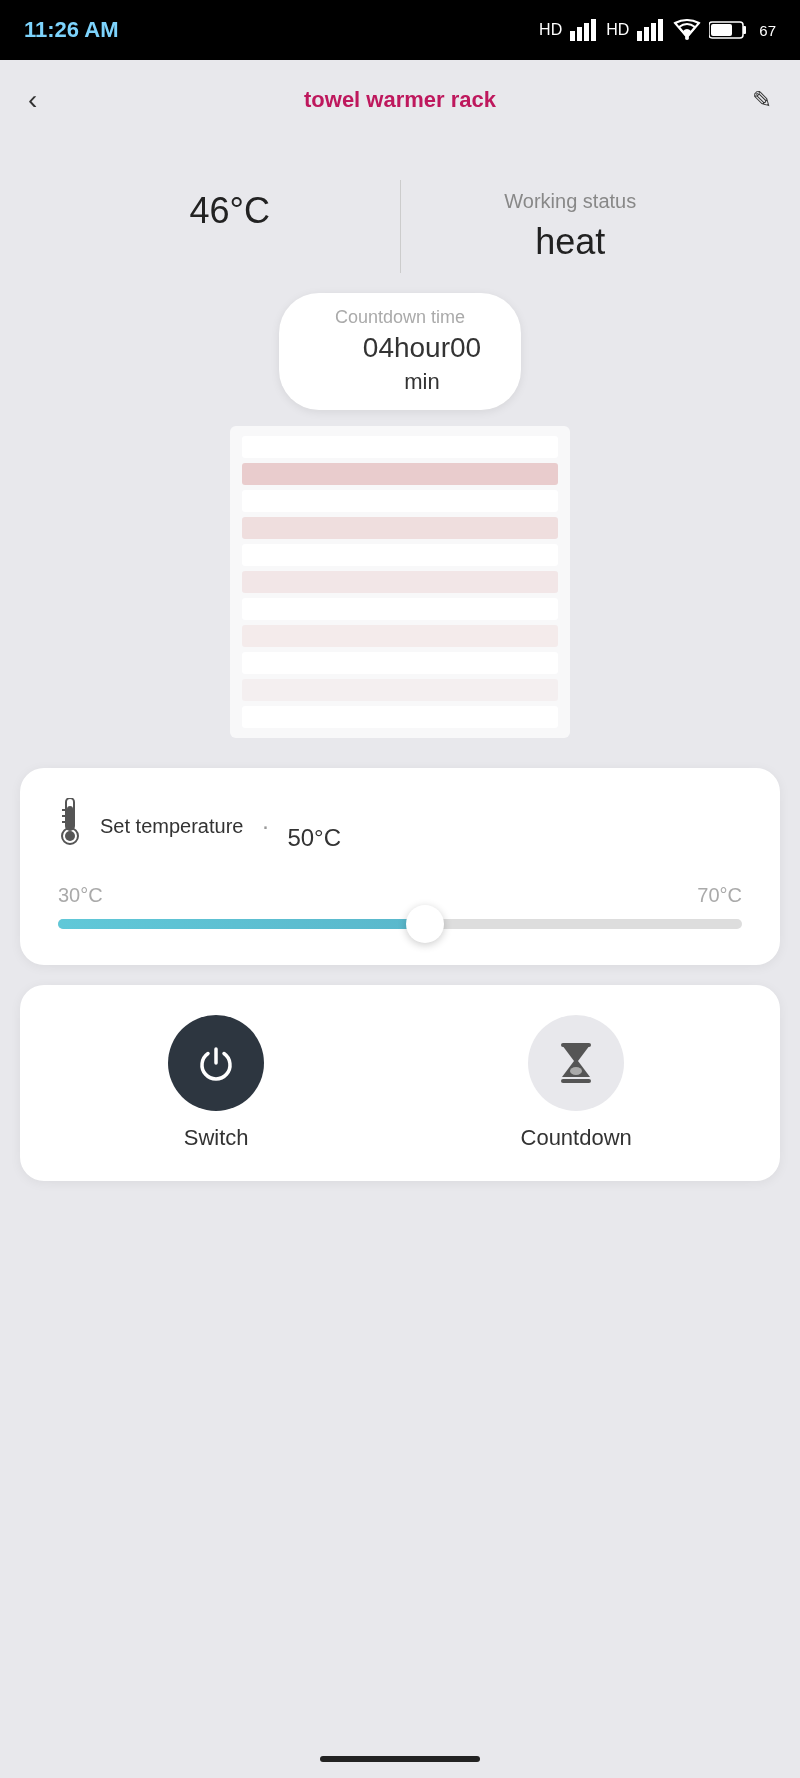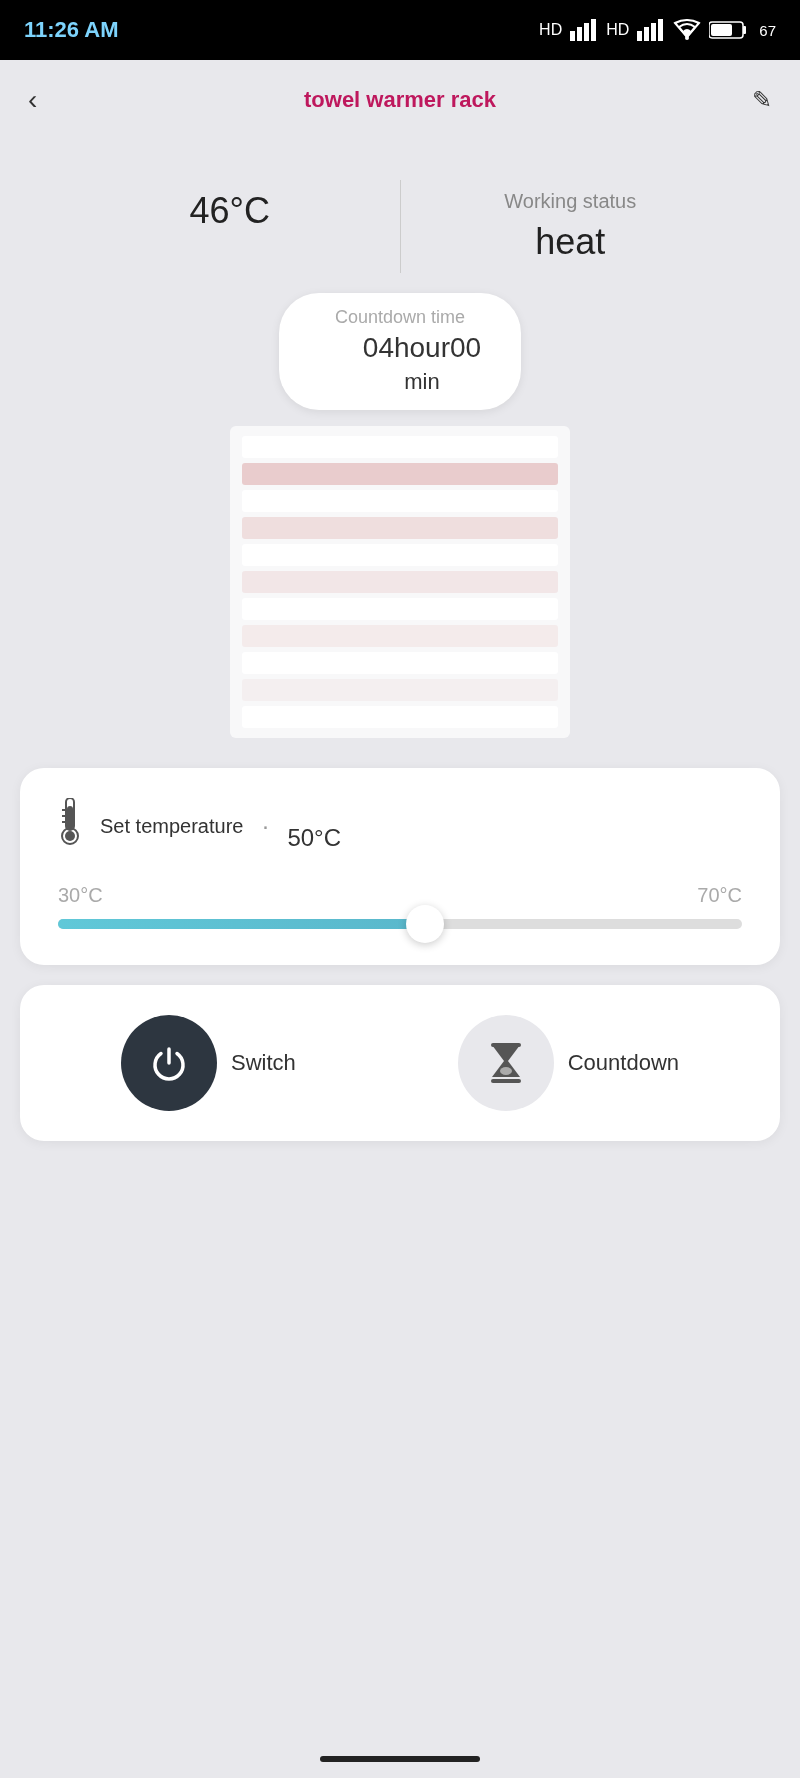--- a/index.html
+++ b/index.html
@@ -209,20 +209,21 @@
       border-radius: 24px;
       margin: 0 20px 30px;
       padding: 30px 20px;
       box-shadow: 0 2px 12px rgba(0,0,0,0.06);
       display: flex;
       justify-content: space-around;
       align-items: center;
     }
     .control-item {
       display: flex;
+      flex-direction: column;
       align-items: center;
       gap: 14px;
       cursor: pointer;
     }
     .control-icon-circle {
       width: 96px;
       height: 96px;
       border-radius: 50%;
       display: flex;
       align-items: center;

